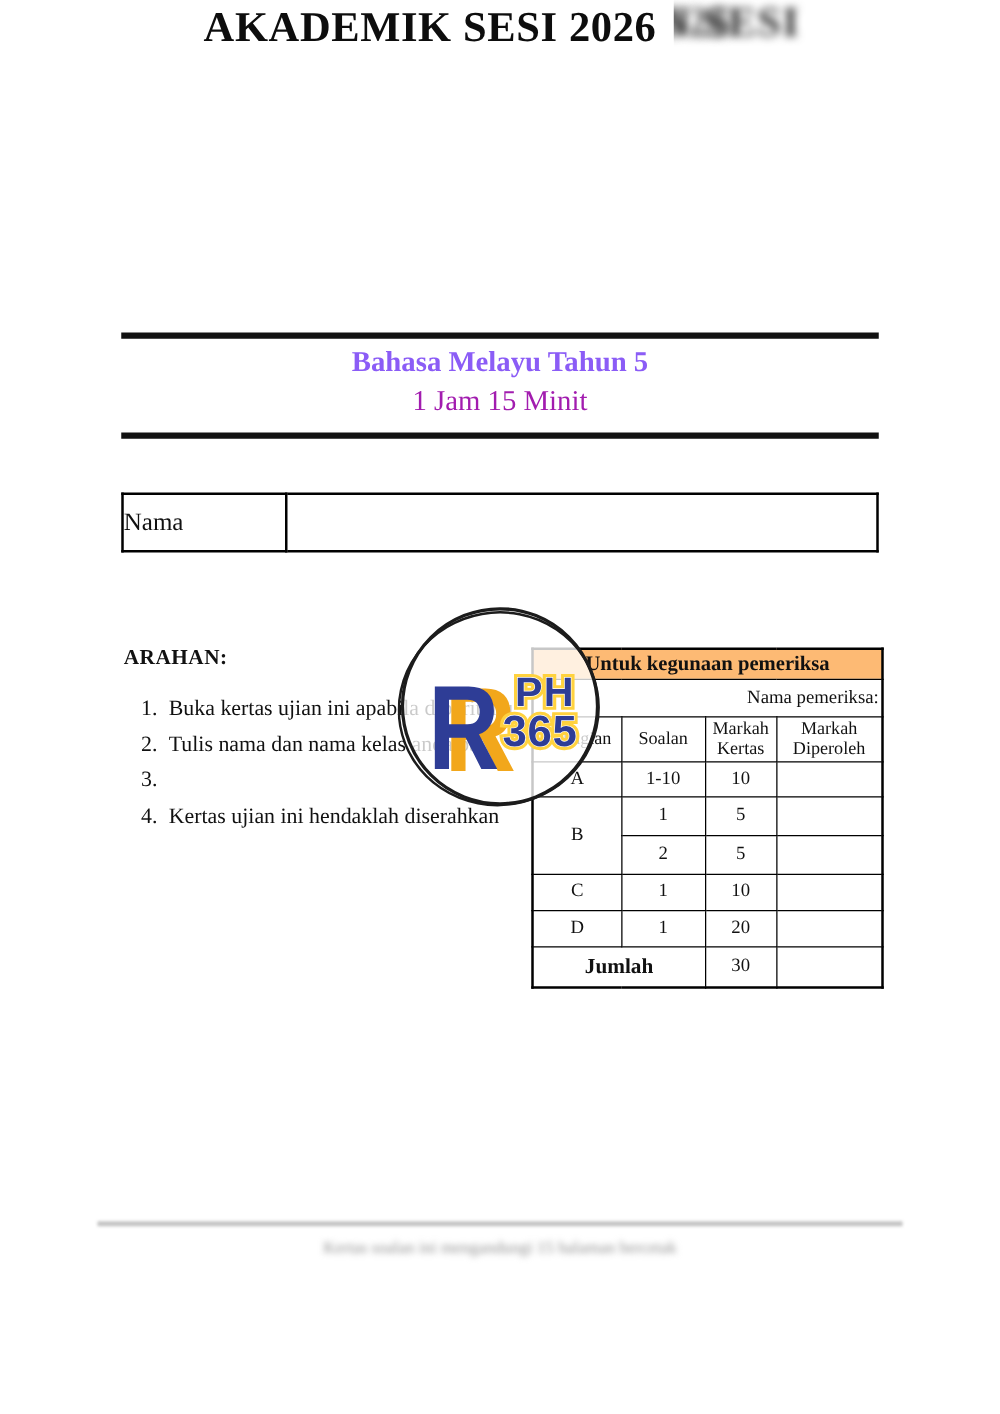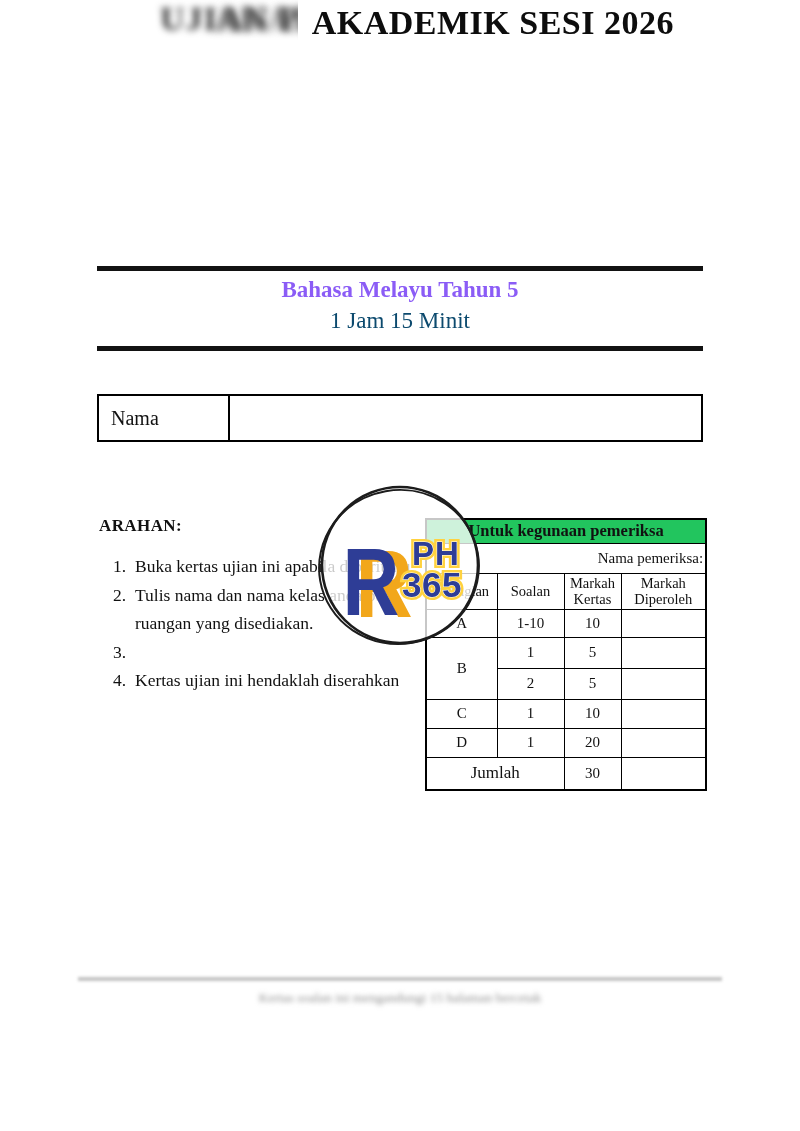--- a/index.html
+++ b/index.html
@@ -24,21 +24,21 @@
   .title-ghost {
     left: 0; top: 146; width: 800px;
     text-align: center;
     font-size: 34px; font-weight: bold; letter-spacing: 1px;
     color: #4a4a4a;
     filter: blur(4px);
     z-index: 1;
   }
   .title-crisp-wrap {
     left: 0; top: 157; width: 688px;
-    text-align: right;
+    text-align: center;
     z-index: 2;
   }
   .title-crisp-wrap span {
     display: inline-block;
     background: #ffffff;
     padding: 4px 14px 2px 14px;
     font-size: 34px; font-weight: bold; letter-spacing: 0.5px;
     color: #0d0d0d;
   }
 
@@ -50,36 +50,36 @@
   .rule-1 { top: 266px; }
   .rule-2 { top: 346px; }
 
   
   .subject {
     left: 0; top: 277px; width: 800px; text-align: center;
     font-size: 23px; font-weight: bold; color: #8b5cf6;
   }
   .duration {
     left: 0; top: 308px; width: 800px; text-align: center;
-    font-size: 23px; color: #0c4a6e;
+    font-size: 23px; color: #a21caf;
   }
 
   
   .student-table {
     left: 97px; top: 394px; width: 606px;
     border: 2px solid #000;
     border-collapse: collapse;
   }
   .student-table td {
     border: 2px solid #000;
     height: 46px;
     font-size: 20px;
     vertical-align: middle;
   }
-  .student-table td.label { width: 131px; padding-left: 12px; }
+  .student-table td.label { width: 131px; }
 
   
   .arahan-heading {
     left: 99px; top: 516px;
     font-size: 17px; font-weight: bold; letter-spacing: 0.4px;
   }
   .instruction-list {
     left: 104px; top: 552px; width: 344px;
     font-size: 17.5px; line-height: 28.6px;
   }
@@ -97,34 +97,34 @@
     border: 2px solid #000;
     font-size: 15px;
     text-align: center;
   }
   .examiner-table td {
     border: 1.5px solid #000;
     padding: 1px 2px;
     vertical-align: middle;
   }
   .examiner-table .caption-row td {
-    background: #22c55e;
+    background: #fdba74;
     font-weight: bold; font-size: 16.5px;
     height: 24px;
   }
   .examiner-table .pemeriksa-row td {
     text-align: right; padding-left: 6px;
     height: 30px; font-size: 15px;
   }
   .examiner-table .col-head td { height: 36px; font-size: 14.5px; line-height: 16px; }
   .examiner-table .row-a td { height: 28px; }
   .examiner-table .row-b td { height: 31px; }
   .examiner-table .row-c td, .examiner-table .row-d td { height: 29px; }
   .examiner-table .total-row td { height: 33px; }
-  .examiner-table .total-label { font-weight: normal; font-size: 17px; }
+  .examiner-table .total-label { font-weight: bold; font-size: 17px; }
 
   
   .watermark {
     left: 318px; top: 483px; width: 164px; height: 164px;
     z-index: 6;
   }
 
   
   .footer-rule {
     left: 78px; top: 977px; width: 644px; height: 3.5px;
@@ -170,21 +170,20 @@
   <div class="instruction-item">
     <span class="num">1.</span>
     <div class="lines">
       <div>Buka kertas ujian ini apabila diberitahu.</div>
     </div>
   </div>
   <div class="instruction-item">
     <span class="num">2.</span>
     <div class="lines">
       <div>Tulis nama dan nama kelas anda pada</div>
-      <div>ruangan yang disediakan.</div>
     </div>
   </div>
   <div class="instruction-item">
     <span class="num">3.</span>
   </div>
   <div class="instruction-item">
     <span class="num">4.</span>
     <div class="lines">
       <div>Kertas ujian ini hendaklah diserahkan</div>
     </div>

